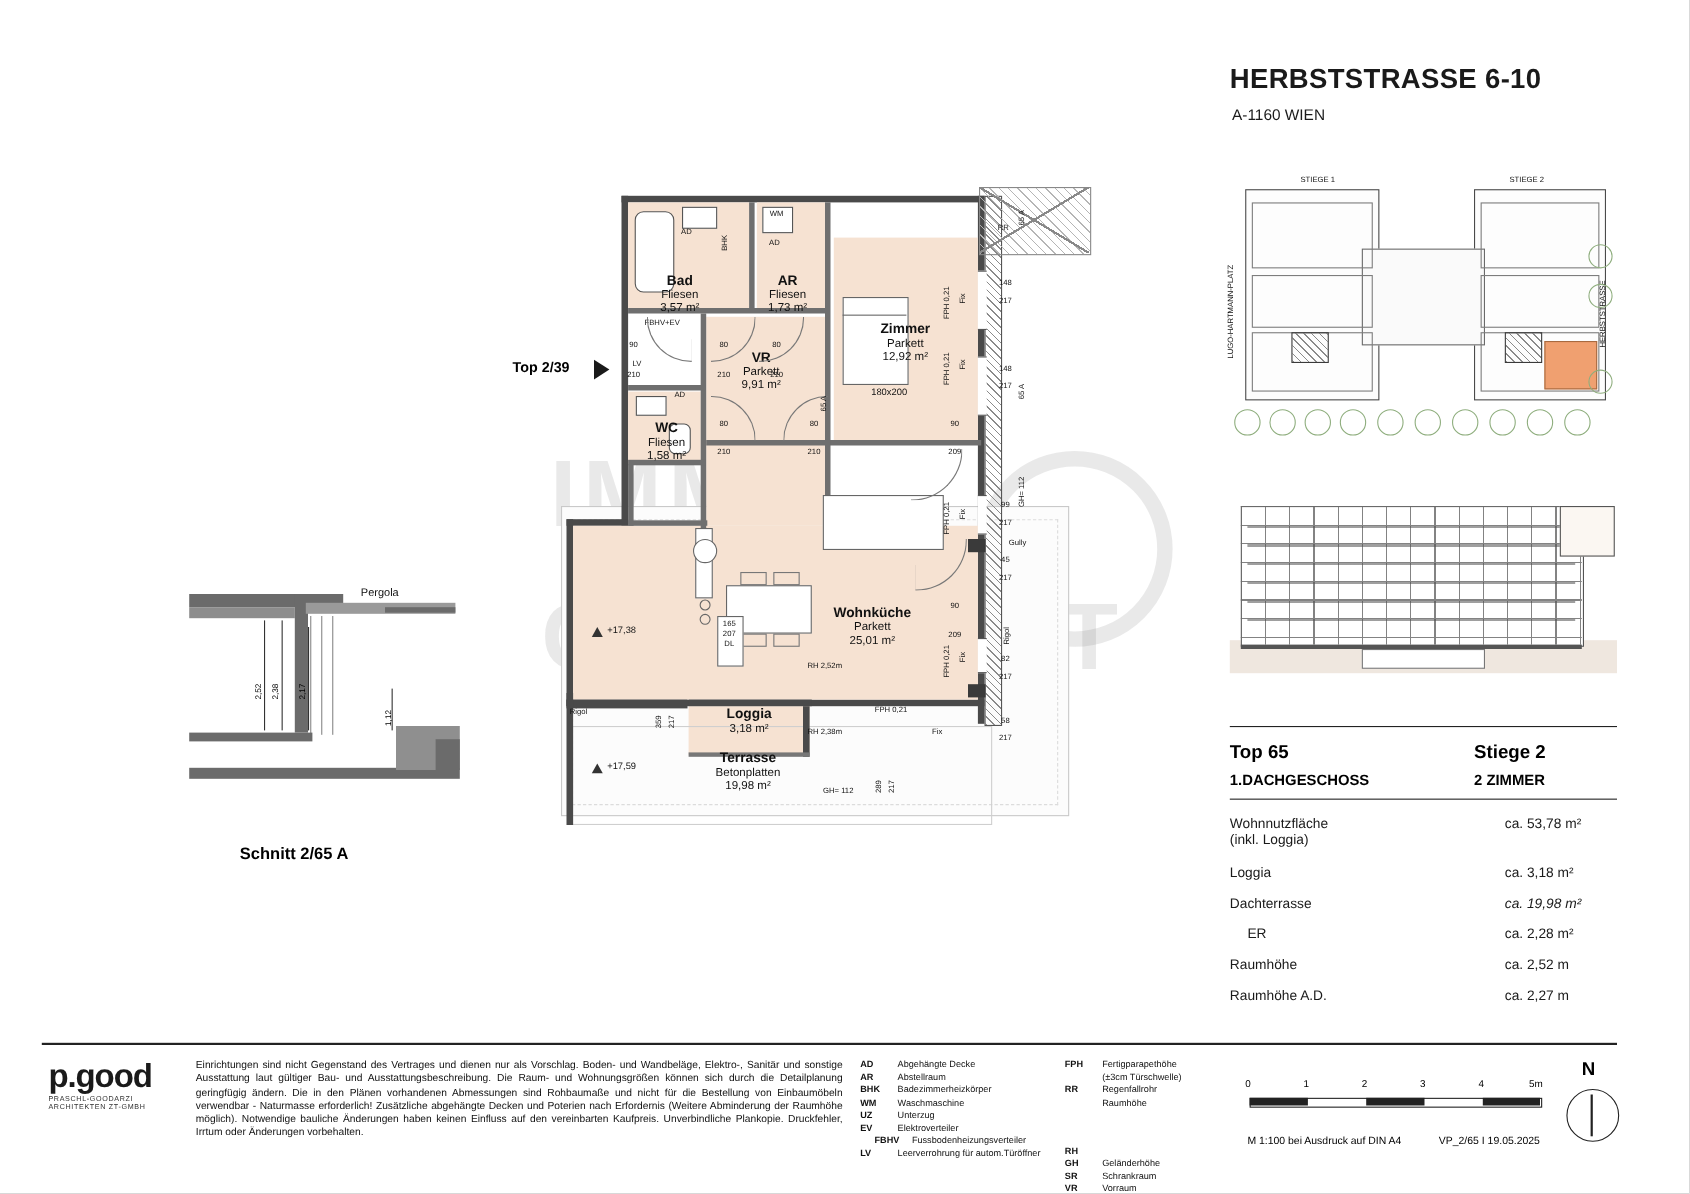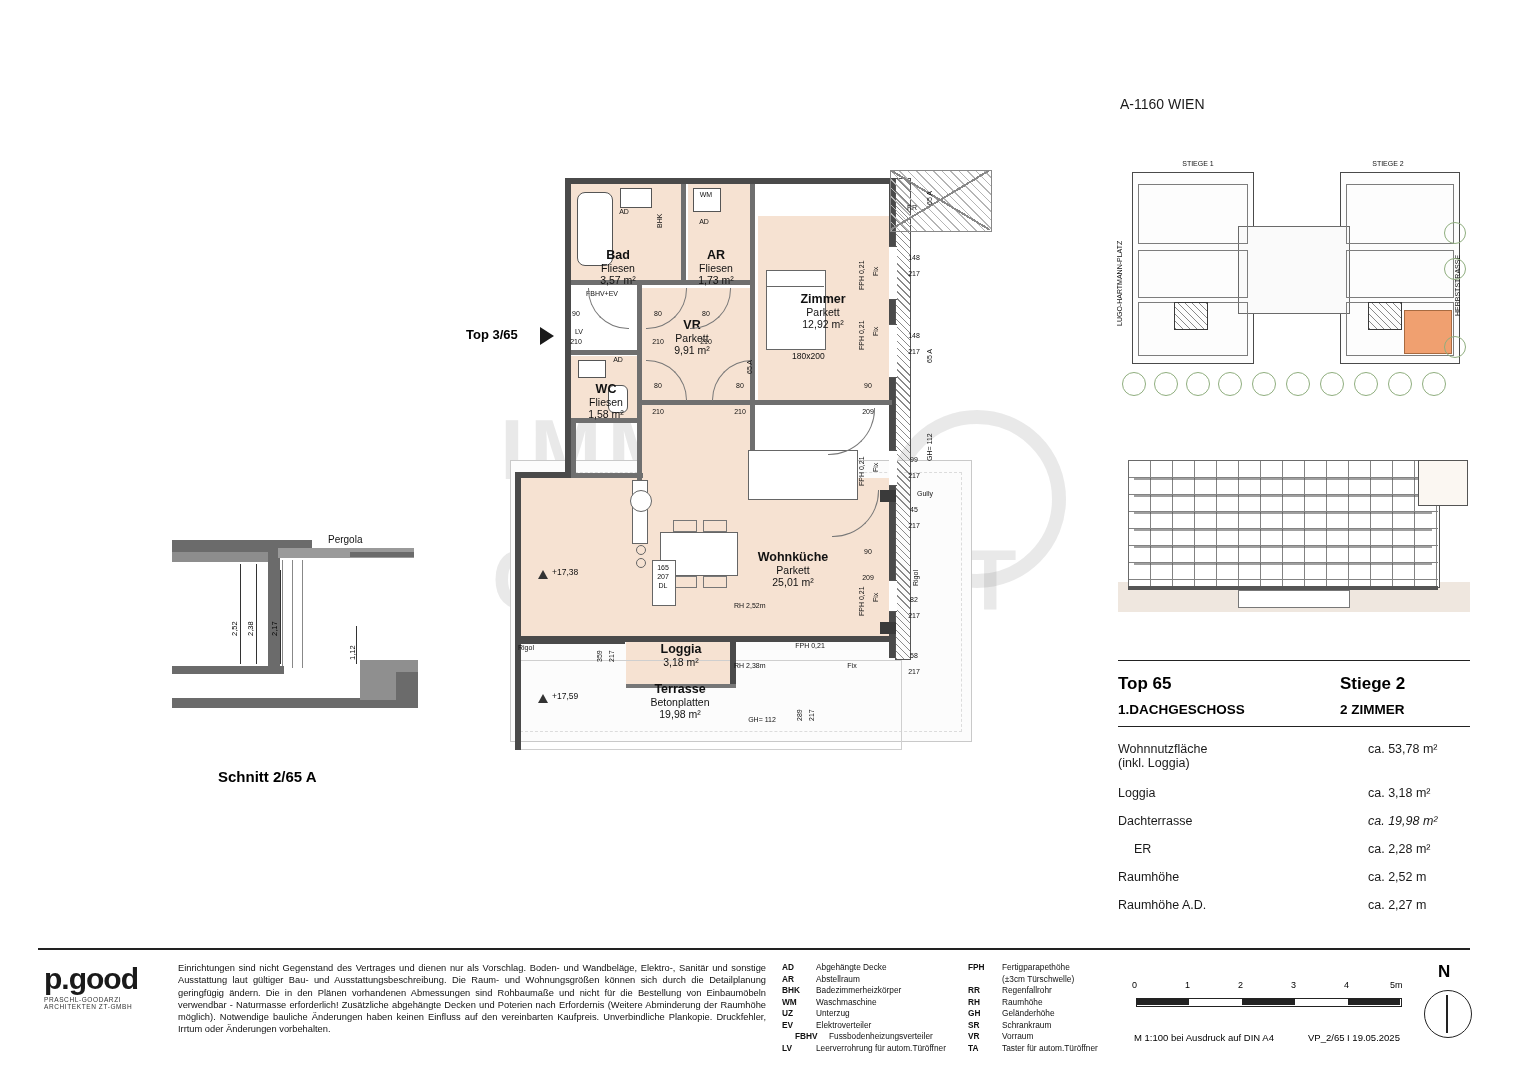--- a/index.html
+++ b/index.html
@@ -50,20 +50,21 @@
   .dimtxt{font-size:7.5px;}
   
   .scale-num{font-size:9px;}
   .compass{border:1.6px solid #222;border-radius:50%;}
 </style>
 </head>
 <body>
 
 <div id="page">
 
+  <div class="abs title" style="left:1118px;top:58px;">HERBSTSTRASSE 6-10</div>
   <div class="abs subtitle" style="left:1120px;top:96px;">A-1160 WIEN</div>
 
   <div class="abs" style="left:1118px;top:150px;width:352px;height:260px;">
     <div class="abs" style="left:0;top:0;width:352px;height:260px;background:#fff;"></div>
 
     <div class="abs" style="left:14px;top:22px;width:120px;height:190px;border:1.2px solid #4a4a4a;background:#fdfdfd;"></div>
     <div class="abs" style="left:222px;top:22px;width:118px;height:190px;border:1.2px solid #4a4a4a;background:#fdfdfd;"></div>
     <div class="abs" style="left:120px;top:76px;width:110px;height:86px;border:1.2px solid #6a6a6a;background:#fafafa;"></div>
 
     <div class="abs" style="left:20px;top:34px;width:108px;height:58px;border:1px solid #7d7d7d;"></div>
@@ -344,21 +345,21 @@
 
     <div class="abs" style="left:429px;top:86px;width:8px;height:52px;background:#fff;border-top:1px solid #555;border-bottom:1px solid #555;"></div>
     <div class="abs" style="left:429px;top:164px;width:8px;height:52px;background:#fff;border-top:1px solid #555;border-bottom:1px solid #555;"></div>
     <div class="abs" style="left:429px;top:290px;width:8px;height:34px;background:#fff;border-top:1px solid #555;border-bottom:1px solid #555;"></div>
     <div class="abs" style="left:429px;top:420px;width:8px;height:30px;background:#fff;border-top:1px solid #555;border-bottom:1px solid #555;"></div>
     <div class="abs" style="left:420px;top:330px;width:16px;height:12px;background:#3a3a3a;"></div>
     <div class="abs" style="left:420px;top:462px;width:16px;height:12px;background:#3a3a3a;"></div>
   </div>
 
   <div class="abs" style="left:466px;top:325px;">
-    <span style="font-size:13px;font-weight:bold;">Top 3/65</span>
+    <span style="font-size:13px;font-weight:bold;">Top 2/39</span>
     <span class="abs" style="left:74px;top:2px;width:0;height:0;border-top:9px solid transparent;border-bottom:9px solid transparent;border-left:14px solid #1a1a1a;"></span>
   </div>
 
   <div class="abs" style="left:160px;top:520px;width:300px;height:280px;">
 
     <div class="abs" style="left:12px;top:20px;width:140px;height:12px;background:#6b6b6b;"></div>
     <div class="abs" style="left:12px;top:32px;width:96px;height:10px;background:#8d8d8d;"></div>
     <div class="abs" style="left:108px;top:20px;width:12px;height:126px;background:#6b6b6b;"></div>
     <div class="abs" style="left:118px;top:28px;width:136px;height:10px;background:#9a9a9a;"></div>
     <div class="abs" style="left:190px;top:32px;width:64px;height:5px;background:#6b6b6b;"></div>
@@ -437,21 +438,21 @@
       </div>
     <div style="display:flex;margin-bottom:1.5px;">
         <span class="leg-k" style="width:34px;"></span>
         <span class="leg-v">(±3cm Türschwelle)</span>
       </div>
     <div style="display:flex;margin-bottom:1.5px;">
         <span class="leg-k" style="width:34px;">RR</span>
         <span class="leg-v">Regenfallrohr</span>
       </div>
     <div style="display:flex;margin-bottom:1.5px;">
-        <span class="leg-k" style="width:34px;">RH</span>
+        <span class="leg-k" style="width:34px;margin-top:44px;">RH</span>
         <span class="leg-v">Raumhöhe</span>
       </div>
     <div style="display:flex;margin-bottom:1.5px;">
         <span class="leg-k" style="width:34px;">GH</span>
         <span class="leg-v">Geländerhöhe</span>
       </div>
     <div style="display:flex;margin-bottom:1.5px;">
         <span class="leg-k" style="width:34px;">SR</span>
         <span class="leg-v">Schrankraum</span>
       </div>

